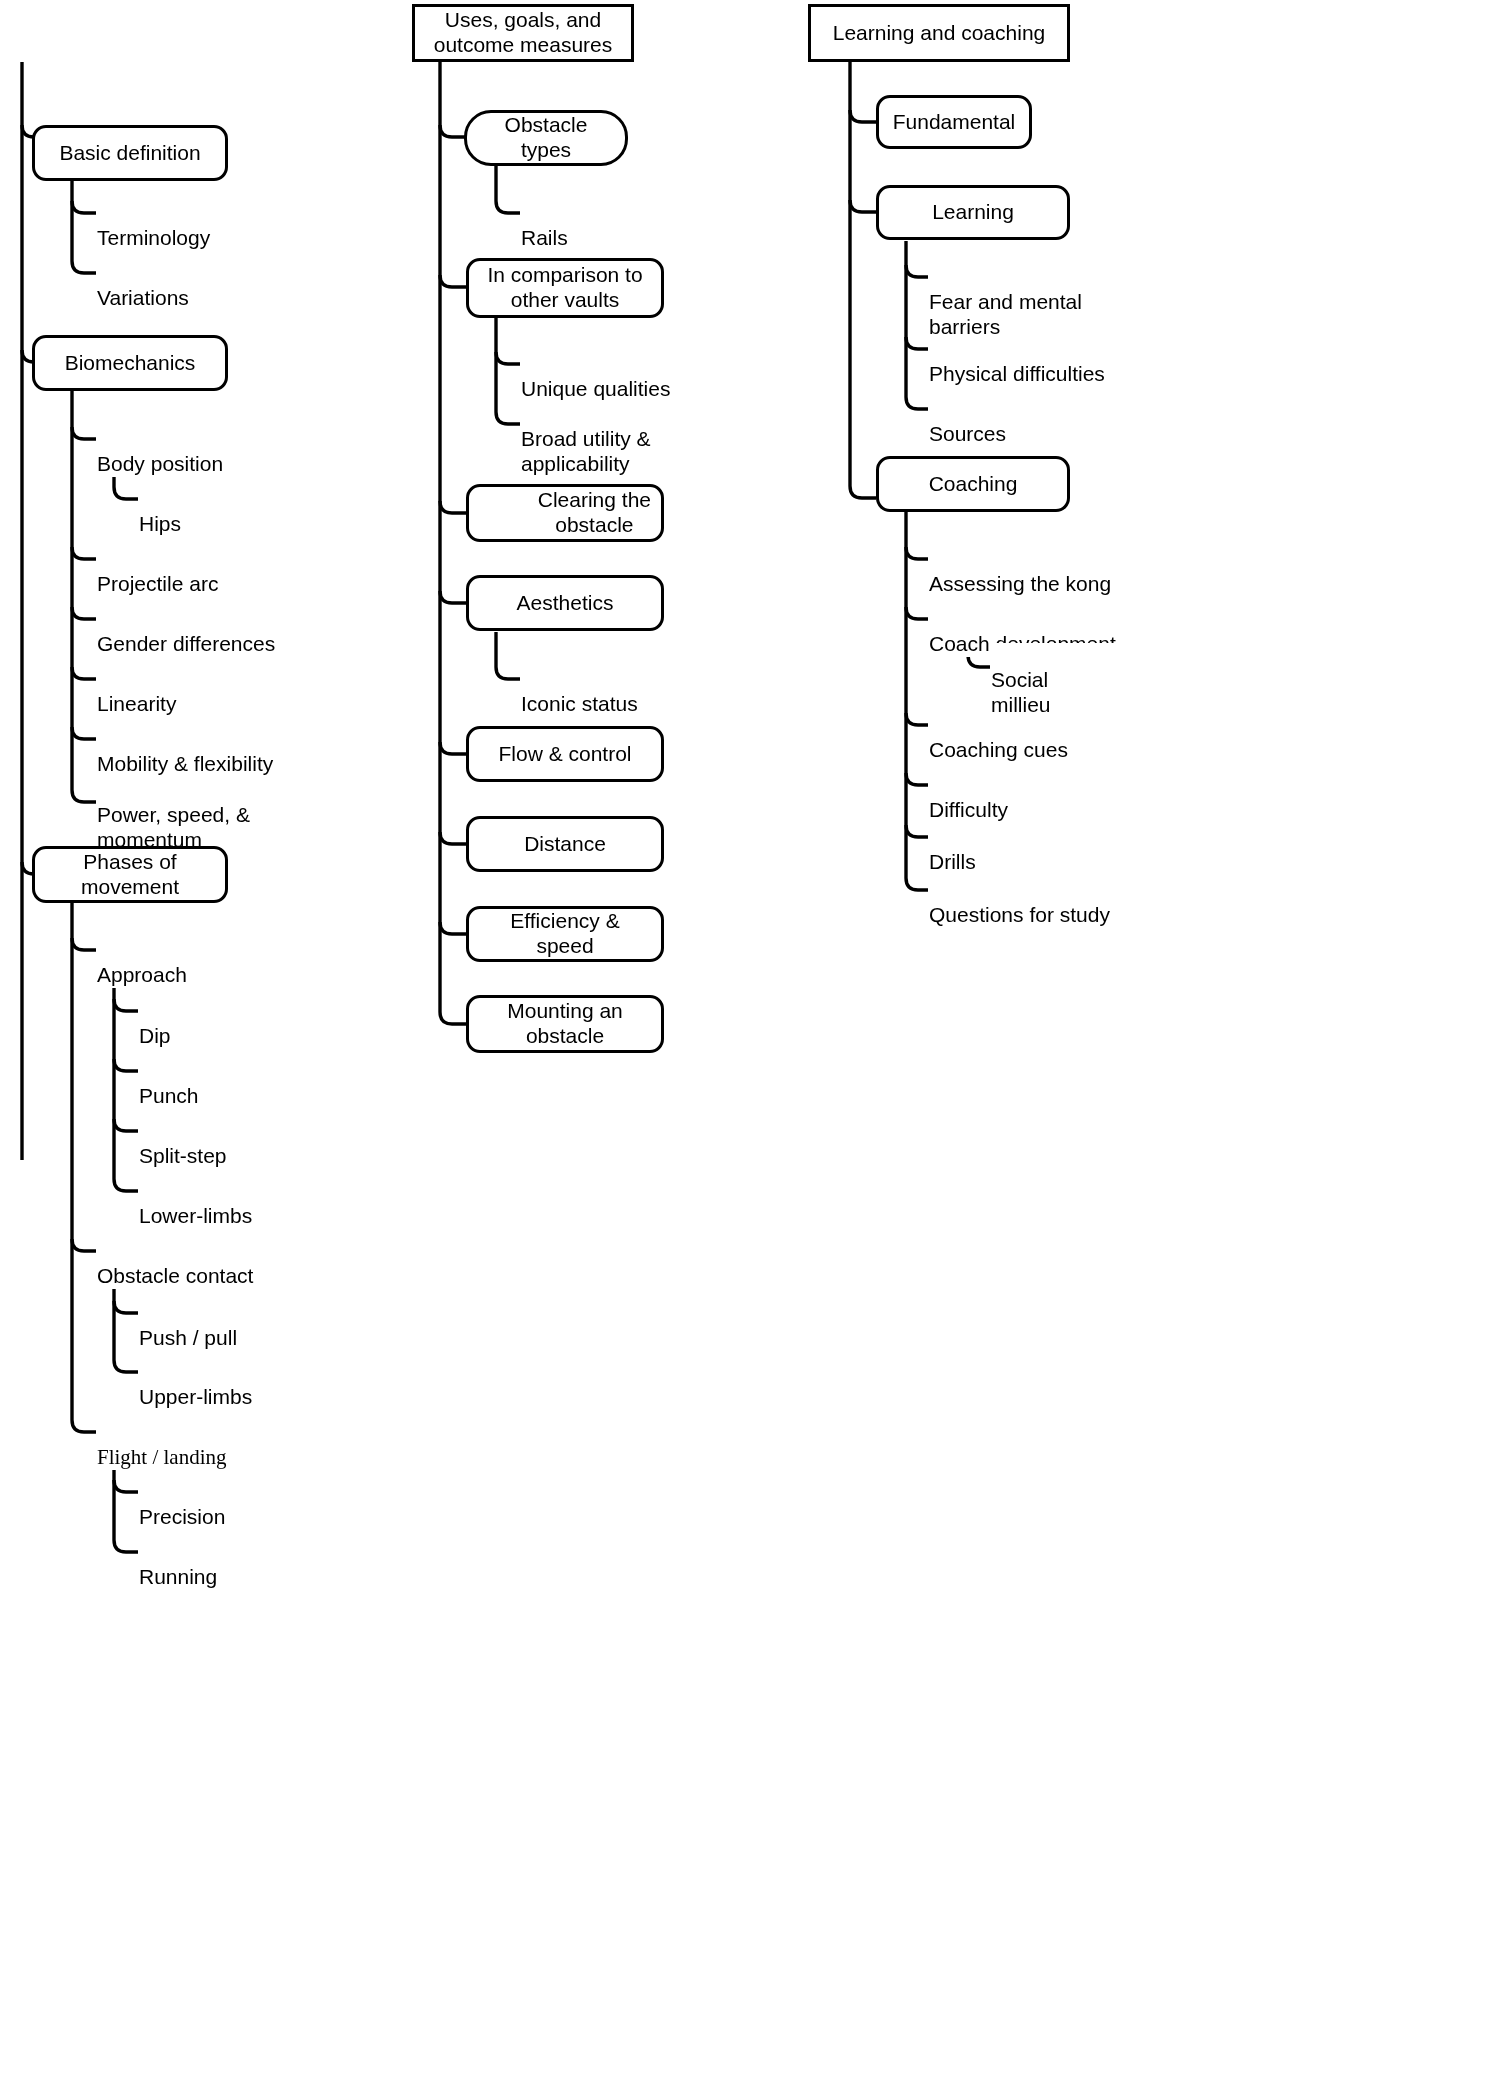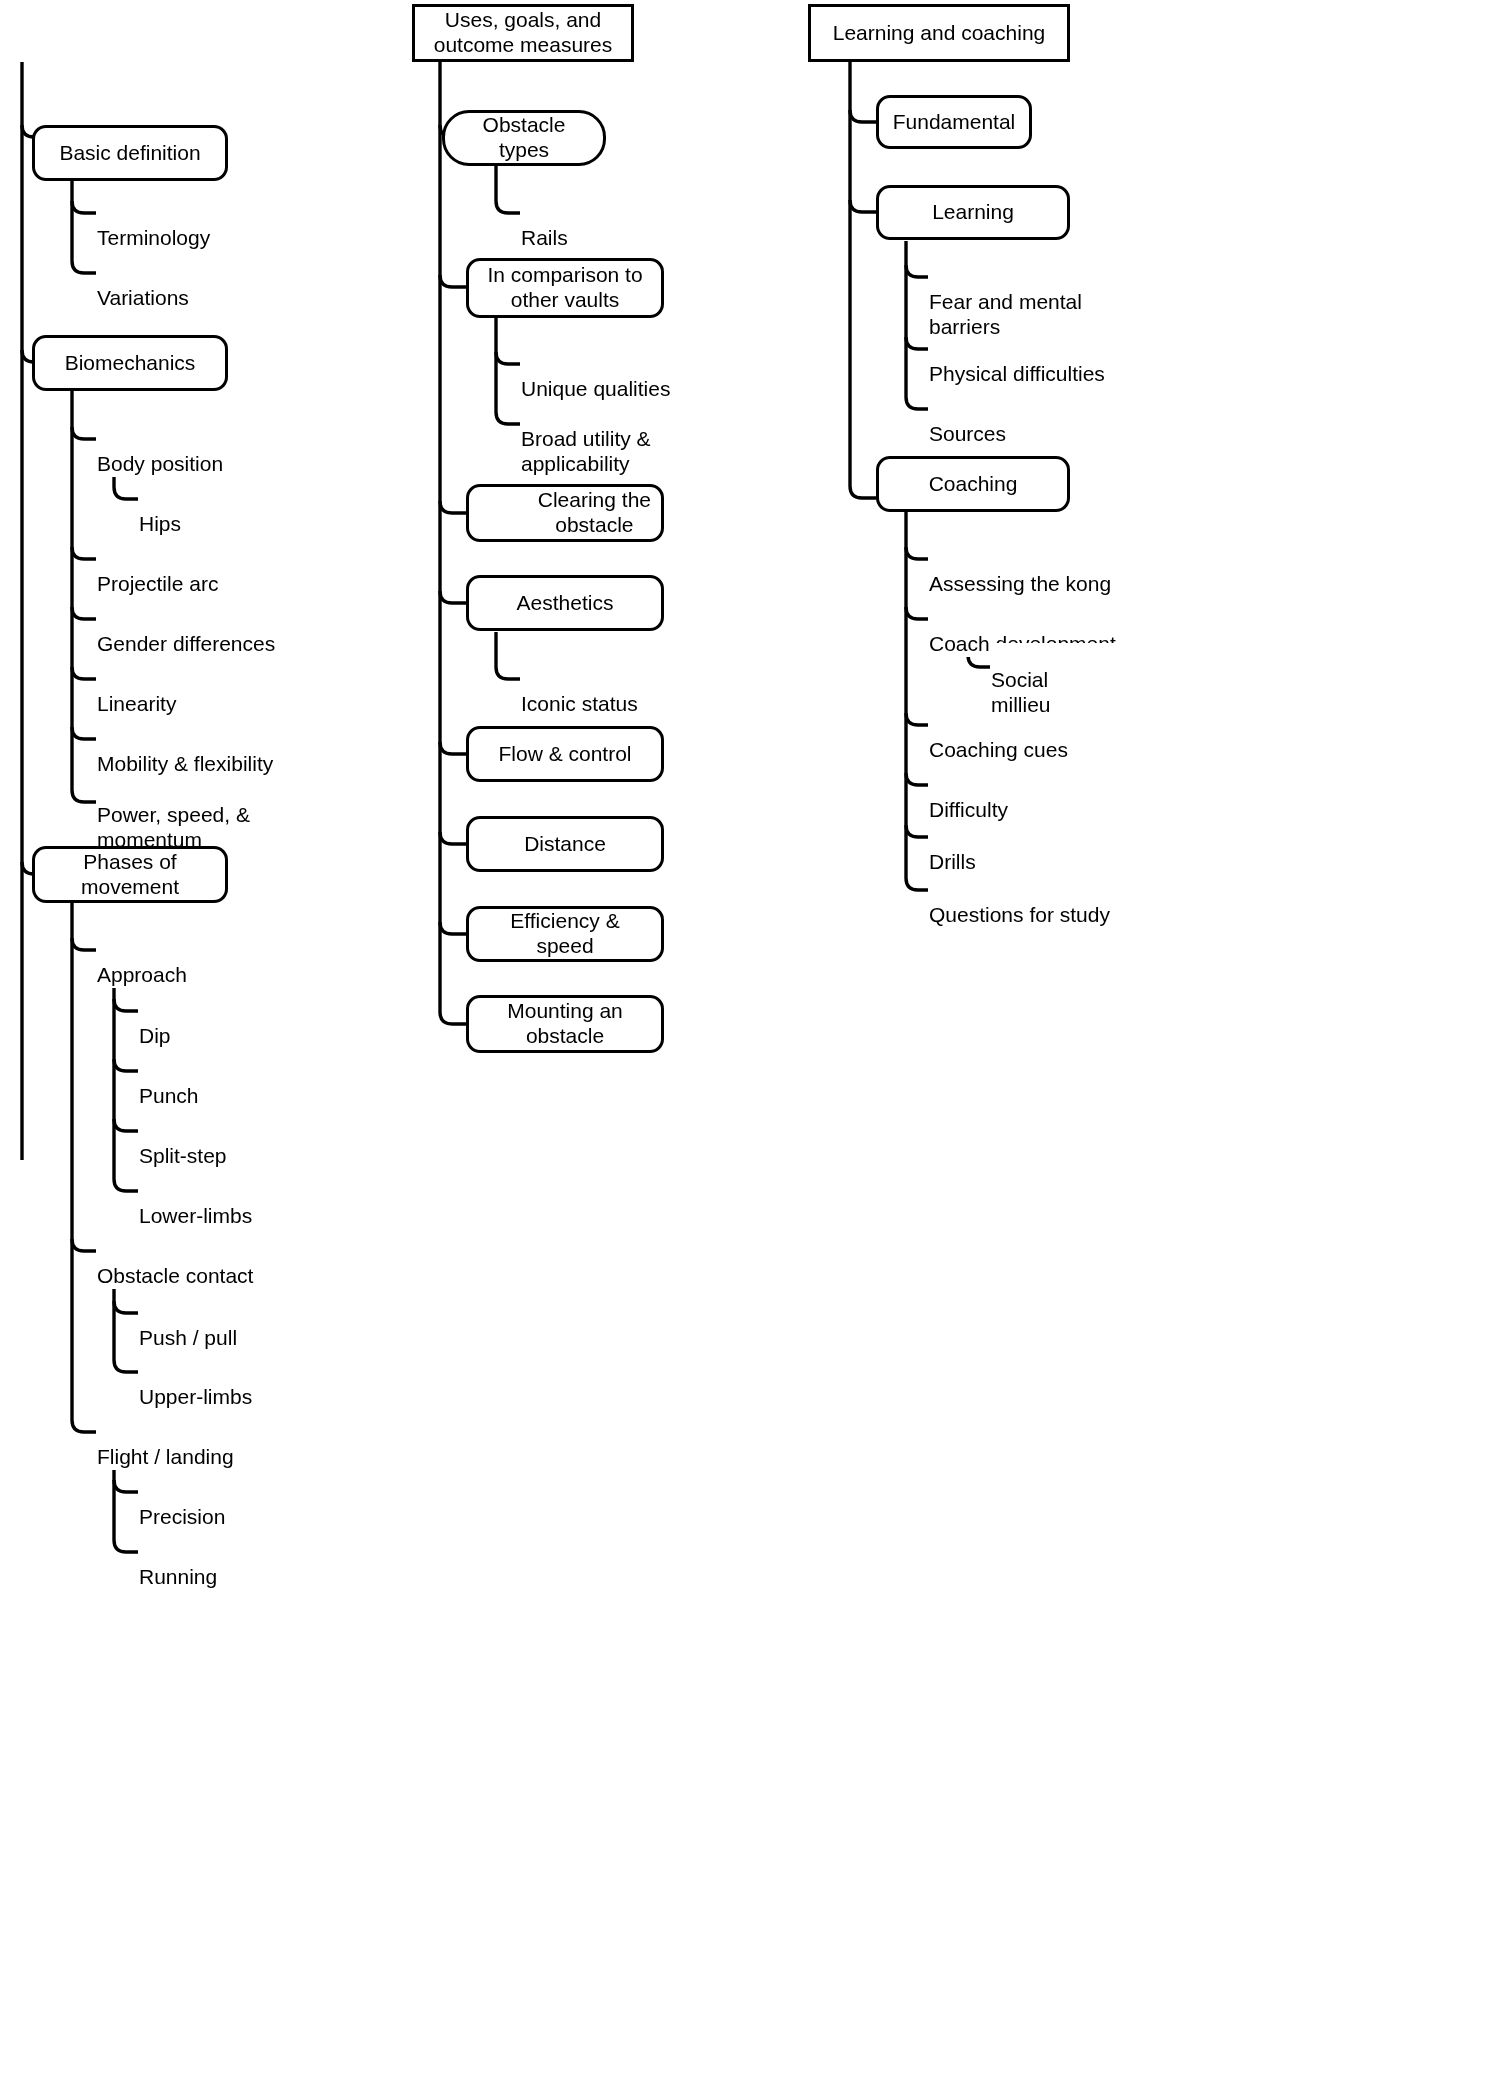--- a/index.html
+++ b/index.html
@@ -229,36 +229,36 @@
   <div class="leaf" style="left:96px; top:1239px; width:240px;">
     <span>Obstacle contact</span>
   </div>
   <div class="leaf" style="left:138px; top:1301px; width:200px;">
     <span>Push / pull</span>
   </div>
   <div class="leaf" style="left:138px; top:1360px; width:200px;">
     <span>Upper-limbs</span>
   </div>
 
-  <div class="leaf" style="left:96px; top:1420px; width:240px;">
+  <div class="leaf" style="left:96px; top:1420px; width:240px;font-family:Liberation Serif, serif;">
     <span>Flight / landing</span>
   </div>
   <div class="leaf" style="left:138px; top:1480px; width:200px;">
     <span>Precision</span>
   </div>
   <div class="leaf" style="left:138px; top:1540px; width:200px;">
     <span>Running</span>
   </div>
 
   <div class="node root-box" style="left:412px; top:4px; width:222px; height:58px;">
     <span>Uses, goals, and
 outcome measures</span>
   </div>
 
-  <div class="node branch-box" style="left:442px; top:110px; width:164px; height:56px;border-radius:27px;">
+  <div class="node branch-box" style="left:464px; top:110px; width:164px; height:56px;border-radius:27px;">
     <span>Obstacle types</span>
   </div>
   <div class="leaf" style="left:520px; top:201px; width:200px;">
     <span>Rails</span>
   </div>
 
   <div class="node branch-box" style="left:466px; top:258px; width:198px; height:60px;">
     <span>In comparison to
 other vaults</span>
   </div>

